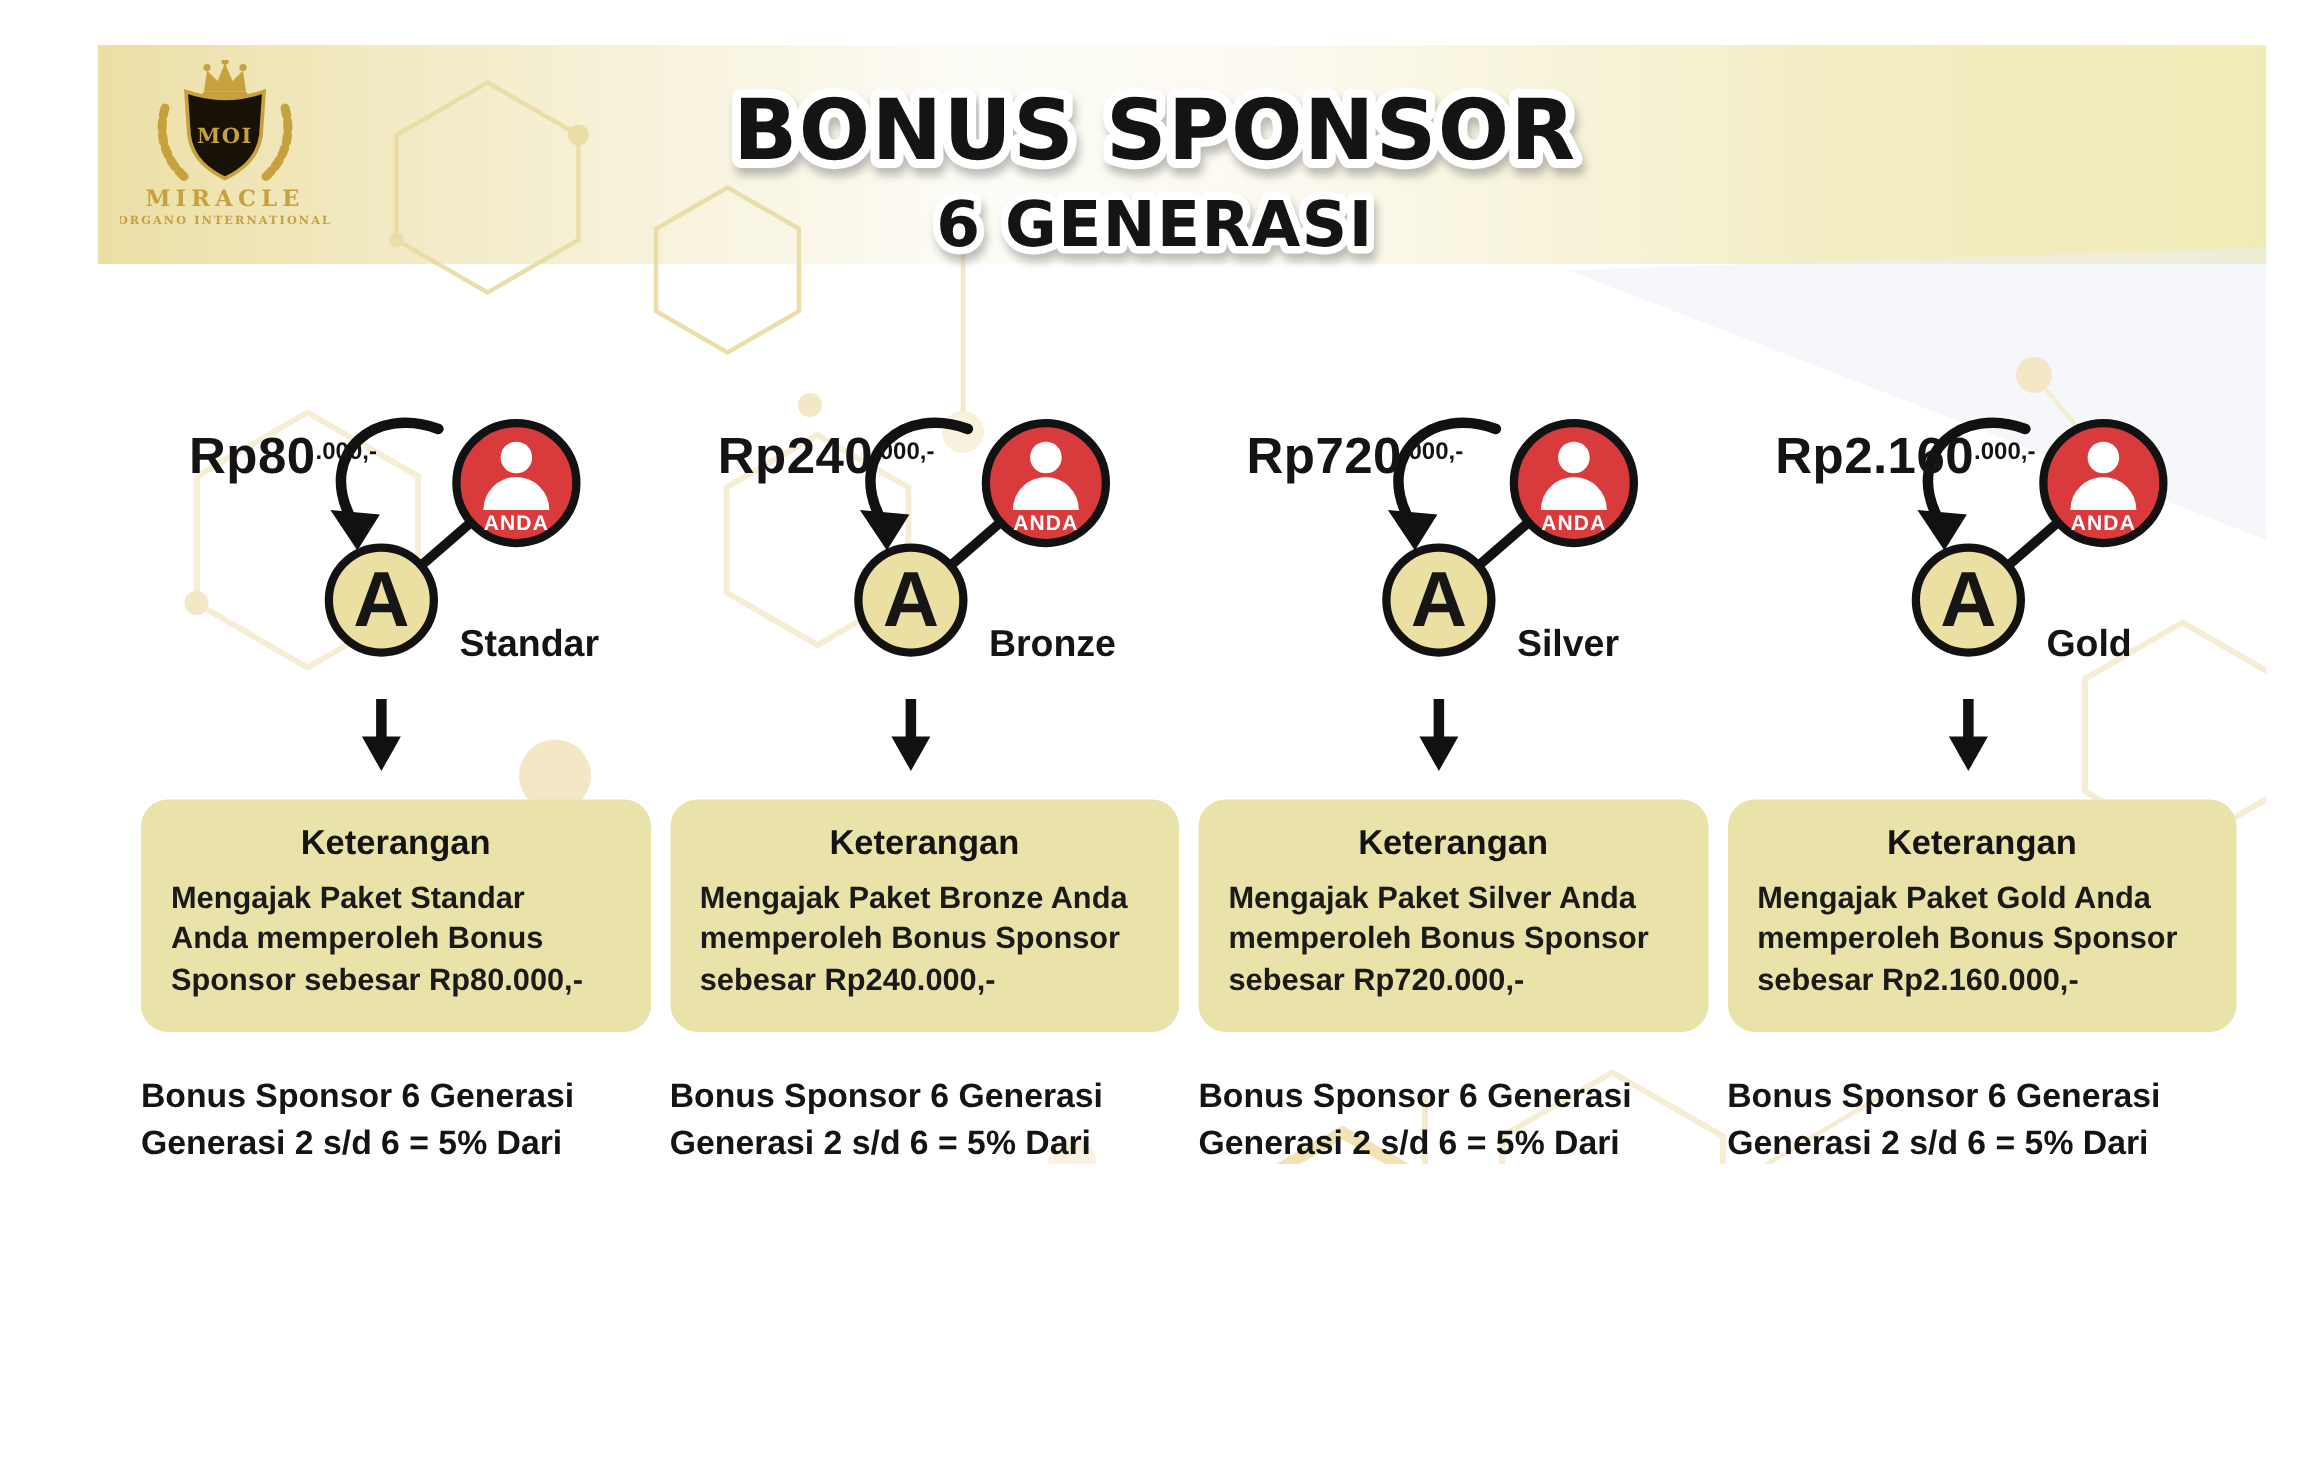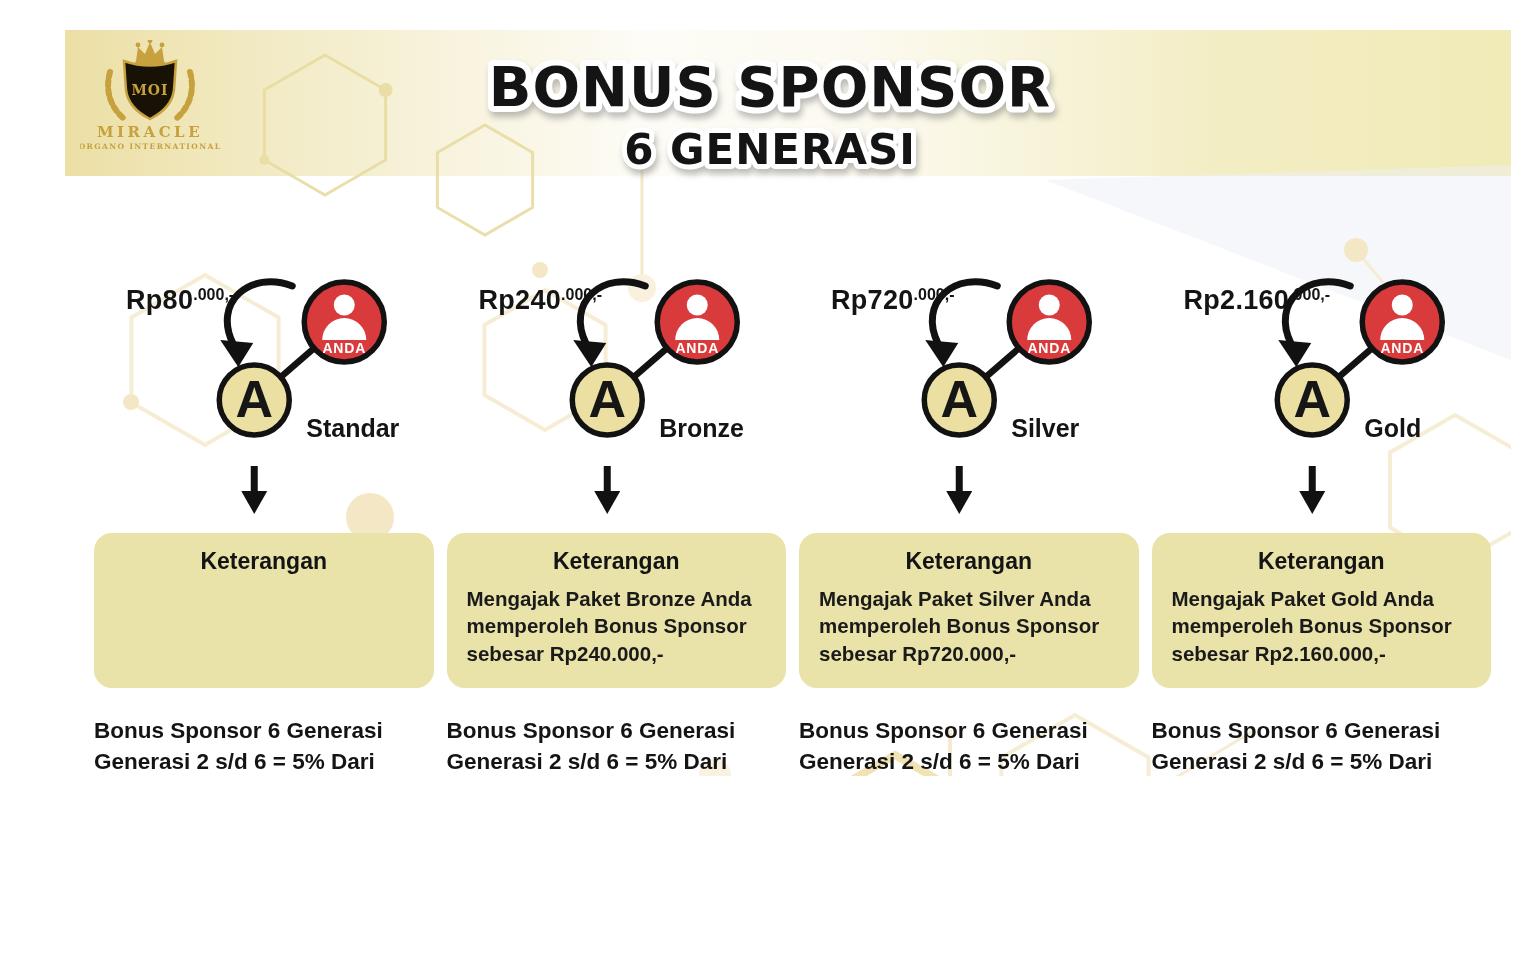--- a/index.html
+++ b/index.html
@@ -24,21 +24,21 @@
 
   
   .logo-svg { position:absolute; left:15px; top:10px; }
   .logo-serif { font-family:"DejaVu Serif", serif; fill:#c6a13e; font-weight:bold; }
 
   
   .columns { position:absolute; left:29px; top:235px; width:1397px; display:flex; gap:13px; }
   .column { position:relative; flex:1 1 0; }
 
   .price { position:absolute; left:32px; top:20px; color:#141414; white-space:nowrap; }
-  .price-main { font-size:27px; font-weight:bold; letter-spacing:0.3px; }
+  .price-main { font-size:34px; font-weight:bold; letter-spacing:0.3px; }
   .price-sup { font-size:16px; font-weight:bold; position:relative; top:-9px; }
 
   .diagram { display:block; width:100%; height:250px; overflow:visible; }
   .connector { stroke:#121212; stroke-width:6.5; }
   .node-you { fill:#d93b3d; stroke:#121212; stroke-width:5.5; }
   .node-a   { fill:#ebdfa2; stroke:#121212; stroke-width:5.5; }
   .curve { stroke:#111111; stroke-width:7; fill:none; stroke-linecap:round; }
   .curve-head, .down-head { fill:#111111; }
   .down-shaft { fill:#111111; }
   .anda-text { fill:#ffffff; font-size:14px; font-weight:bold; letter-spacing:0.8px; text-anchor:middle; }
@@ -142,20 +142,23 @@
             <text class="anda-text" x="250" y="88">ANDA</text>
             <circle class="node-a" cx="160" cy="135" r="35"></circle>
             <text class="a-text" x="160" y="152">A</text>
             <text class="pkg-text" x="212" y="172">Standar</text>
             <rect class="down-shaft" x="156.5" y="201" width="7" height="27"></rect>
             <polygon class="down-head" points="147,226 173,226 160,249"></polygon>
           </svg>
           <div class="price"><span class="price-main">Rp80</span><span class="price-sup">.000,-</span></div>
           <div class="note">
             <div class="note-title">Keterangan</div>
+            <p class="note-body"><span>Mengajak Paket Standar
+Anda memperoleh Bonus
+Sponsor sebesar </span><b>Rp80.000,-</b></p>
           </div>
           <div class="footer-text">Bonus Sponsor 6 Generasi
 Generasi 2 s/d 6 = 5% Dari
 Bonus Sponsor</div>
         </div>
 
         <div class="column">
           <svg class="diagram" viewBox="0 0 339 250">
             <line class="connector" x1="250" y1="57" x2="160" y2="135"></line>
             <path class="curve" d="M198,21 C156,5 118,37 139,79"></path>

